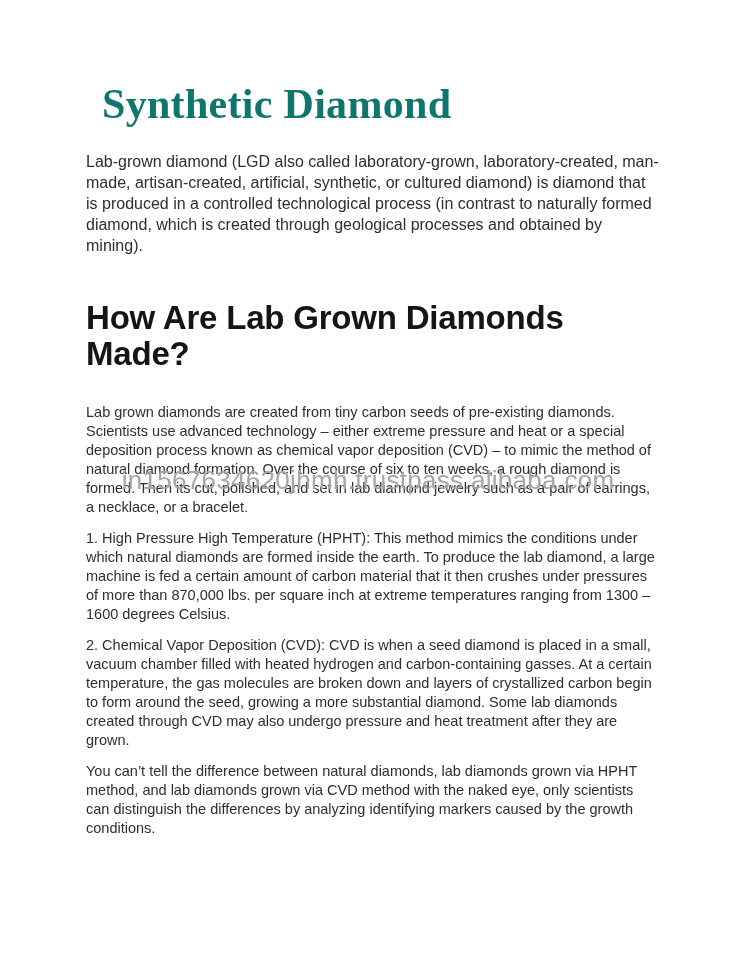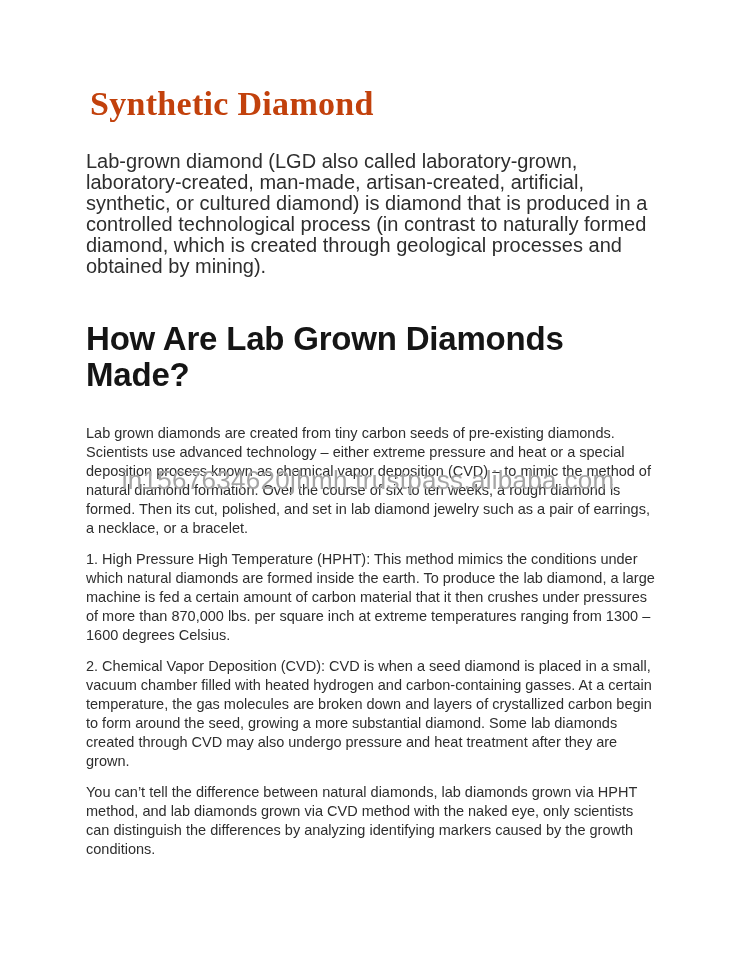--- a/index.html
+++ b/index.html
@@ -11,31 +11,31 @@
     overflow: hidden;
     font-family: "Liberation Sans", "DejaVu Sans", sans-serif;
   }
   .content {
     position: absolute;
     left: 86px;
     top: 0;
     width: 574px;
   }
   .doc-title {
-    margin: 84px 0 0 4px;
+    margin: 84px 0 0 16px;
     font-family: "Liberation Serif", "DejaVu Serif", serif;
     font-weight: 700;
-    font-size: 34px;
+    font-size: 42px;
     line-height: 40px;
     letter-spacing: 0.3px;
-    color: #c2410c;
+    color: #0f766e;
   }
   .intro-paragraph {
     margin: 27px 0 0 0;
-    font-size: 20px;
+    font-size: 16px;
     line-height: 21px;
     color: #2e2e2e;
   }
   .section-heading {
     margin: 44px 0 0 0;
     font-size: 33px;
     line-height: 36px;
     font-weight: 700;
     letter-spacing: -0.2px;
     color: #151515;

